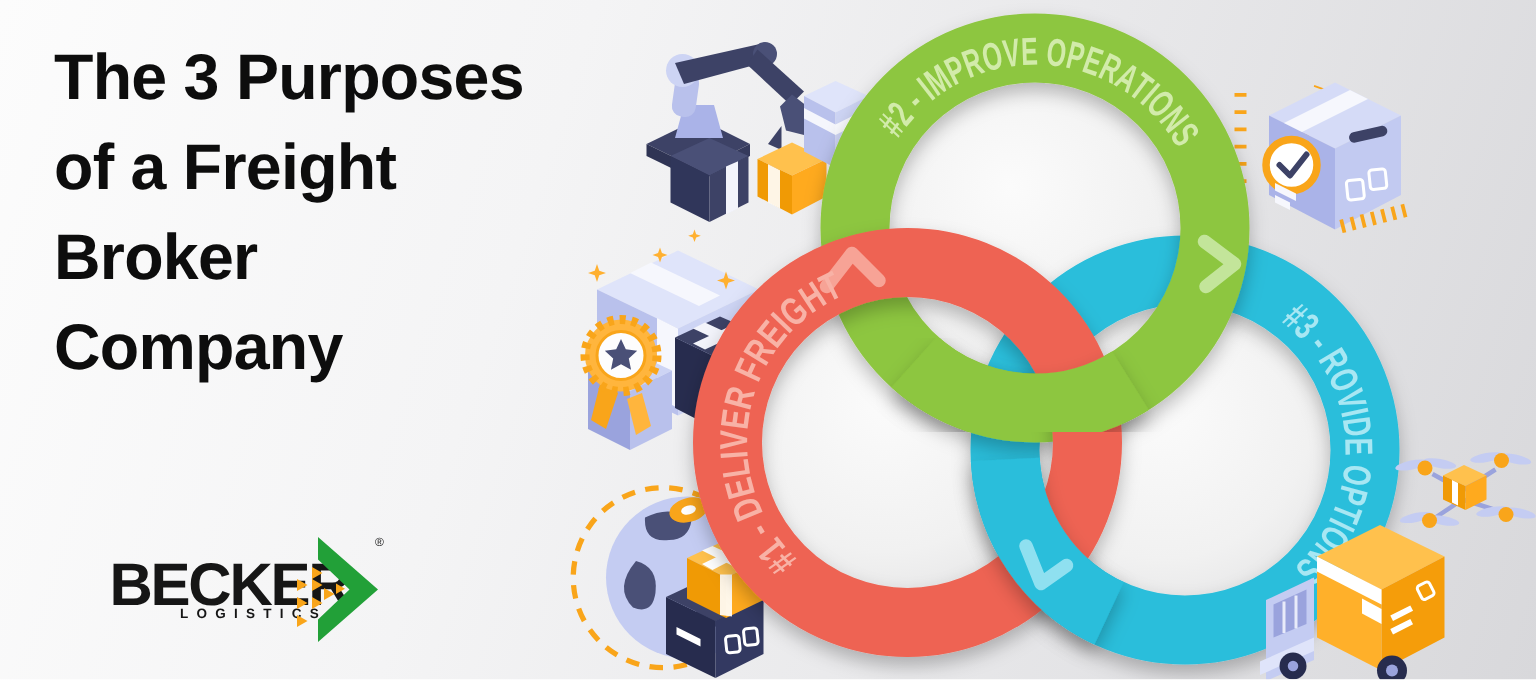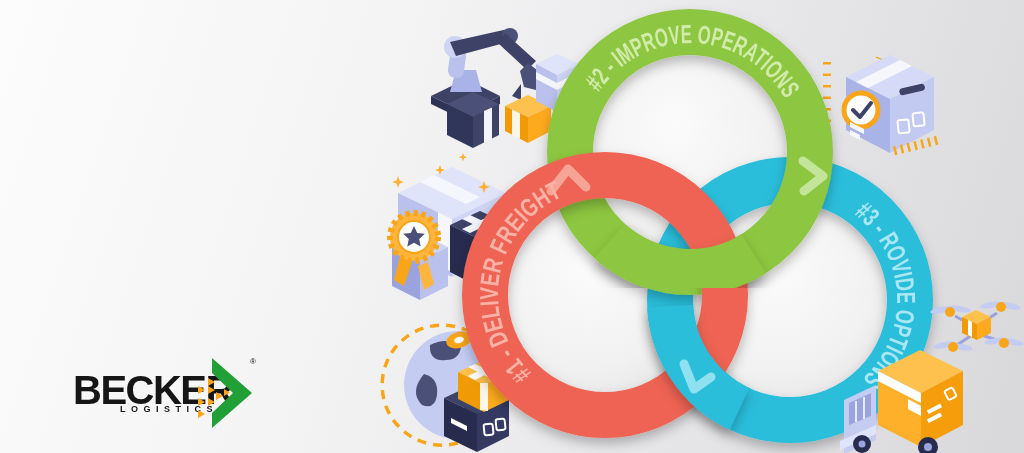--- a/index.html
+++ b/index.html
@@ -20,20 +20,24 @@
     color:#161616;letter-spacing:5.5px;}
   .logo-arrow{position:absolute;left:158px;top:0;}
   svg{position:absolute;left:0;top:0;}
   .ring-label{font-family:"Liberation Sans",sans-serif;font-weight:bold;font-size:26px;}
 </style>
 </head>
 <body>
 
 <div class="stage">
 
+  <div class="title">The 3 Purposes
+of a Freight
+Broker
+Company</div>
 
   <svg width="1024" height="453" viewBox="0 0 1024 453">
     <defs>
       <radialGradient id="discGrad" cx="42%" cy="36%" r="78%">
         <stop offset="0%" stop-color="#fbfbfb"></stop>
         <stop offset="65%" stop-color="#f1f1f1"></stop>
         <stop offset="100%" stop-color="#e3e3e4"></stop>
       </radialGradient>
       <filter id="fring" x="-50%" y="-50%" width="200%" height="200%">
         <feDropShadow dx="0" dy="6" stdDeviation="6" flood-color="#000000" flood-opacity="0.25"></feDropShadow>

